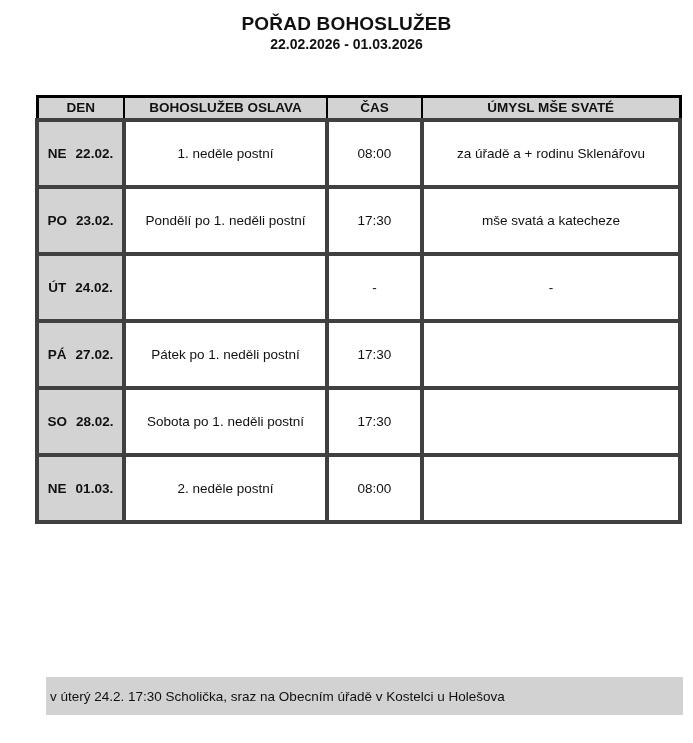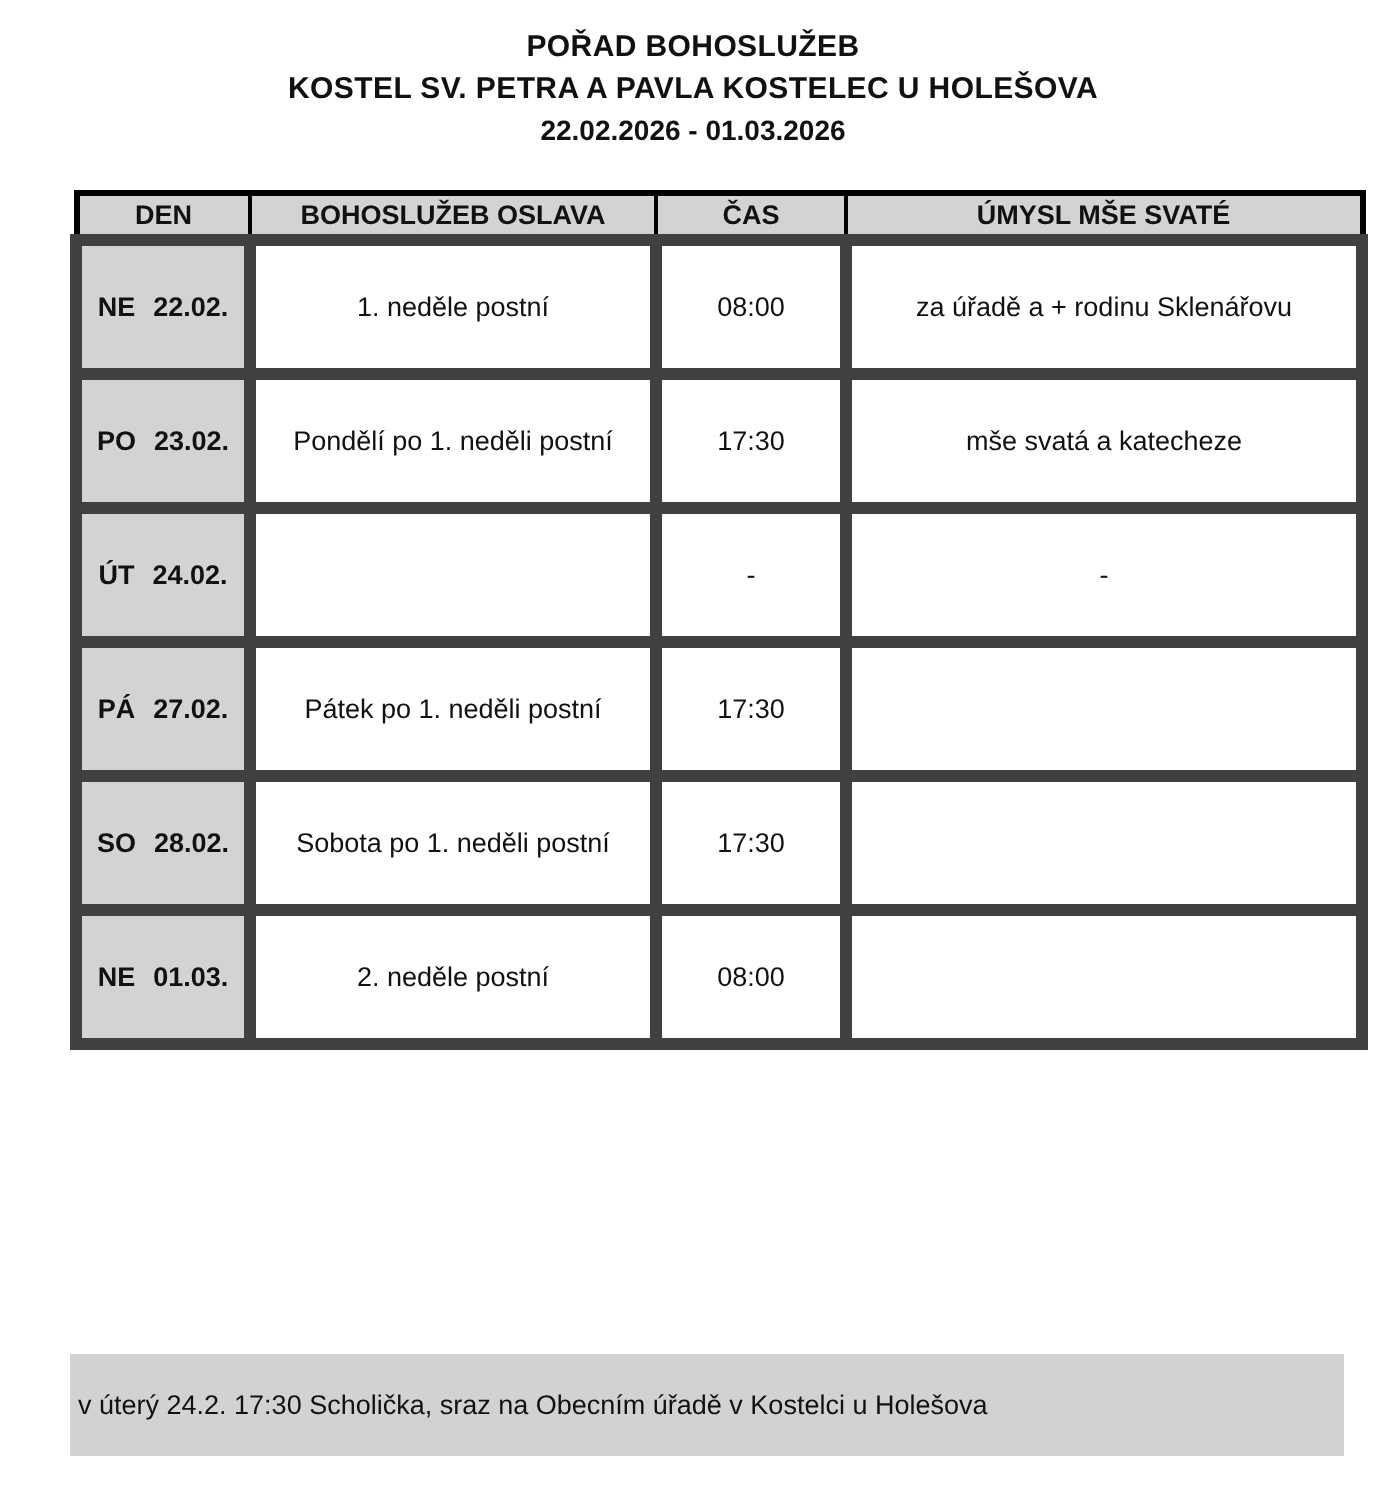--- a/index.html
+++ b/index.html
@@ -15,21 +15,21 @@
     width: 693px;
     height: 743px;
     background: #ffffff;
     overflow: hidden;
   }
   .title-block {
     padding-top: 13px;
     text-align: center;
   }
   .title-line {
-    font-size: 15px;
+    font-size: 19px;
     font-weight: bold;
     line-height: 21px;
     margin: 0;
     letter-spacing: 0.2px;
   }
   .date-range {
     font-size: 14px;
     font-weight: bold;
     line-height: 21px;
     margin: 0;
@@ -48,21 +48,21 @@
     background: #d3d3d3;
     border: 2px solid #000000;
     border-bottom-width: 3px;
     font-size: 13.5px;
     font-weight: bold;
     text-align: center;
     padding: 0 2px;
   }
   table.schedule td {
     height: 67px;
-    border: 6px solid #404040;
+    border: 4px solid #404040;
     font-size: 13.5px;
     text-align: center;
     vertical-align: middle;
     padding: 0 3px;
     background: #ffffff;
   }
   table.schedule td.den {
     background: #d3d3d3;
     font-weight: bold;
   }
@@ -71,39 +71,38 @@
     gap: 9px;
     justify-content: center;
     align-items: baseline;
   }
   col.c-den { width: 87px; }
   col.c-lit { width: 203px; }
   col.c-cas { width: 95px; }
   col.c-umysl { width: 258px; }
   .note-box {
     position: absolute;
-    left: 35px;
+    left: 46px;
     top: 677px;
     width: 637px;
-    height: 51px;
+    height: 38px;
     background: #d2d2d2;
     display: flex;
     align-items: center;
     padding-left: 4px;
     font-size: 13.5px;
   }
 </style>
 </head>
 <body>
 
 <div class="page">
 
   <div class="title-block">
     <div class="title-line">POŘAD BOHOSLUŽEB</div>
-    <div class="title-line">KOSTEL SV. PETRA A PAVLA KOSTELEC U HOLEŠOVA</div>
     <div class="date-range">22.02.2026 - 01.03.2026</div>
   </div>
 
   <table class="schedule">
     <colgroup>
       <col class="c-den">
         <col class="c-lit">
         <col class="c-cas">
         <col class="c-umysl">
     </colgroup>

